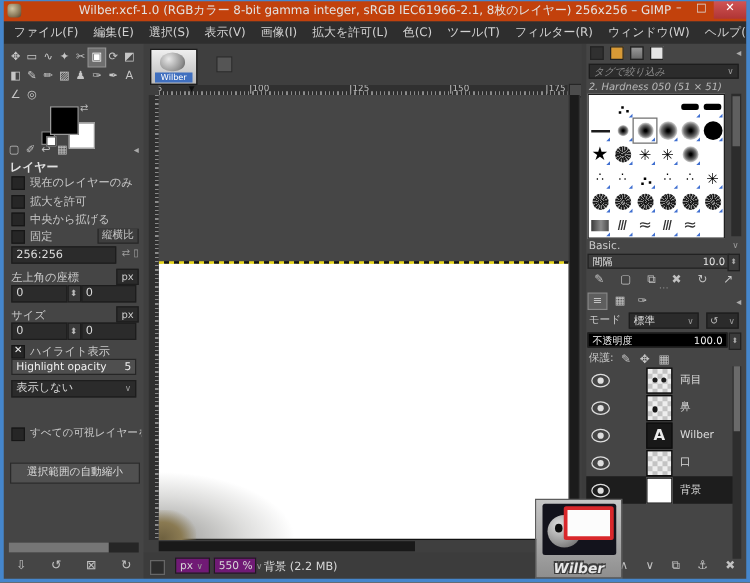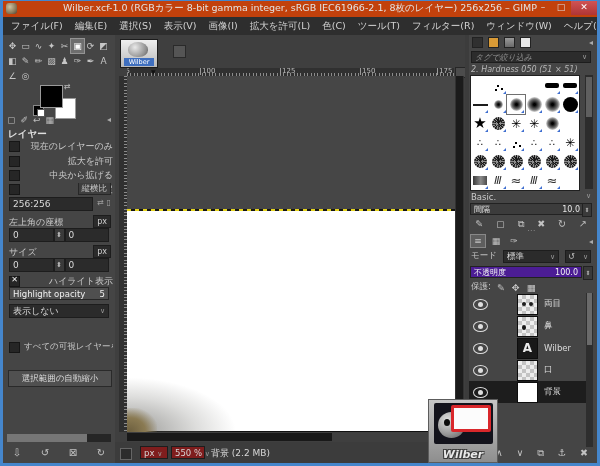--- a/index.html
+++ b/index.html
@@ -29,21 +29,21 @@
   .tool{width:13px;height:14px;margin:0 0 1px 0;text-align:center;line-height:14px;font-size:9px;color:#c6c6c6;}
   .tool.active{background:#6e6e6e;outline:1px solid #949494;color:#fff;}
   #fg-swatch{position:absolute;left:37px;top:50px;width:21px;height:21px;background:#000;border:1px solid #9a9a9a;z-index:2;}
   #bg-swatch{position:absolute;left:52px;top:63px;width:19px;height:19px;background:#fff;border:1px solid #9a9a9a;}
   #swatch-reset{position:absolute;left:30px;top:70px;width:9px;height:9px;background:#000;border:1px solid #888;}
   #swatch-reset::after{content:"";position:absolute;left:3px;top:3px;width:6px;height:6px;background:#fff;border:1px solid #555;}
   #swatch-swap{position:absolute;left:61px;top:47px;font-size:8px;color:#bbb;}
   #to-tabs{position:absolute;left:4px;top:80px;display:flex;gap:5px;font-size:9px;color:#bdbdbd;}
   #to-collapse{position:absolute;right:4px;top:80px;font-size:8px;color:#aaa;}
   #to-title{position:absolute;left:5px;top:93px;font-size:9.5px;font-weight:bold;color:#e0e0e0;}
-  .chk-row{position:absolute;left:6px;display:flex;align-items:center;gap:4px;width:104px;white-space:nowrap;overflow:hidden;justify-content:space-between;}
+  .chk-row{position:absolute;left:6px;display:flex;align-items:center;gap:4px;width:104px;white-space:nowrap;overflow:hidden;}
   .cb{width:9px;height:9px;background:#262626;border:1px solid #161616;flex:none;position:relative;}
   .cb.on::after{content:"✕";position:absolute;left:0;top:-2px;width:9px;text-align:center;font-size:8px;color:#efefef;}
   .chk-label{font-size:9px;color:#c9c9c9;}
   #row-fixed-dd{position:absolute;right:2px;top:-1px;background:#3e3e3e;border:1px solid #272727;font-size:8.5px;color:#c9c9c9;padding:0 3px;height:11px;line-height:11px;}
   .field{background:#2b2b2b;border:1px solid #1d1d1d;color:#dadada;font-size:9px;line-height:12px;padding:0 3px;box-sizing:border-box;}
   #aspect-field{position:absolute;left:6px;top:162px;width:84px;height:14px;}
   #aspect-icons{position:absolute;right:4px;top:163px;font-size:8px;color:#9f9f9f;}
   .opt-label{position:absolute;left:6px;font-size:9px;color:#c9c9c9;}
   .unit-badge{position:absolute;right:4px;background:#2b2b2b;border:1px solid #1d1d1d;font-size:8px;color:#cfcfcf;padding:0 3px;height:11px;line-height:11px;}
   .spin-pair{position:absolute;left:6px;width:100px;height:14px;display:flex;}
@@ -78,21 +78,21 @@
   #corner-shadow{position:absolute;left:0;bottom:0;width:110px;height:55px;
      background:radial-gradient(ellipse at 0% 100%,rgba(60,60,55,.55),rgba(120,120,115,.25) 45%,transparent 70%);}
   #corner-blob{position:absolute;left:0;bottom:0;width:30px;height:24px;
      background:radial-gradient(ellipse at 10% 95%,#6f6140,#8a7a52 40%,rgba(138,122,82,.4) 60%,transparent 75%);}
   #hscroll{position:absolute;left:12px;top:397px;width:328px;height:10px;background:#3f3f3f;}
   #hscroll-thumb{position:absolute;left:0;top:1px;width:205px;height:8px;background:#191919;}
   #vscroll{position:absolute;left:340px;top:41px;width:9px;height:356px;background:#323232;}
   #vscroll-thumb{position:absolute;left:1px;top:0;width:7px;height:352px;background:#1b1b1b;}
   #statusbar{position:absolute;left:0;top:407px;width:350px;height:21px;background:#3c3c3c;}
   #quickmask{position:absolute;left:5px;top:6px;width:10px;height:10px;background:#2c2c2c;border:1px solid #666;}
-  .sb-box{position:absolute;top:4px;height:13px;background:#7f1d1d;border:1px solid #1d1d1d;color:#d6d6d6;
+  .sb-box{position:absolute;top:4px;height:13px;background:#701a75;border:1px solid #1d1d1d;color:#d6d6d6;
      font-size:8.5px;line-height:12px;padding:0 3px;box-sizing:border-box;white-space:nowrap;}
   #sb-unit{left:25px;width:28px;}
   #sb-zoom{left:56px;width:34px;}
   #sb-msg{position:absolute;left:96px;top:5px;font-size:9px;color:#d8d8d8;white-space:nowrap;}
   .chev{color:#9a9a9a;font-size:7px;}
   
   #dock{position:absolute;left:465px;top:35px;width:132px;height:428px;background:#454545;}
   #dock-handle{position:absolute;left:0;top:0;width:4px;height:428px;background:#3c3c3c;}
   #brush-tabs{position:absolute;left:7px;top:2px;display:flex;gap:5px;}
   .btab{width:11px;height:11px;border:1px solid #222;box-sizing:border-box;}
@@ -136,21 +136,21 @@
   #brush-btns{position:absolute;left:4px;top:183px;width:124px;display:flex;justify-content:space-around;font-size:9.5px;color:#c2c2c2;}
   #pane-dots{position:absolute;left:0;top:193px;width:132px;text-align:center;font-size:8px;color:#8a8a8a;line-height:6px;}
   #layer-tabs{position:absolute;left:6px;top:200px;display:flex;gap:4px;font-size:9px;color:#c4c4c4;}
   .ltab{width:14px;height:12px;text-align:center;line-height:12px;}
   .ltab.active{background:#5e5e5e;outline:1px solid #888;}
   #mode-row{position:absolute;left:6px;top:215px;width:120px;height:13px;font-size:8.5px;color:#c9c9c9;}
   #mode-dd{position:absolute;left:32px;top:0;width:56px;height:13px;background:#2b2b2b;border:1px solid #1d1d1d;box-sizing:border-box;
      display:flex;justify-content:space-between;align-items:center;padding:0 3px;color:#dcdcdc;}
   #mode-dd2{position:absolute;right:0;top:0;width:26px;height:13px;background:#2b2b2b;border:1px solid #1d1d1d;box-sizing:border-box;
      display:flex;justify-content:space-between;align-items:center;padding:0 2px;color:#bbb;font-size:8px;}
-  #opacity-row{position:absolute;left:5px;top:231px;width:112px;height:12px;background:#4c1d95;border:1px solid #222;box-sizing:border-box;
+  #opacity-row{position:absolute;left:5px;top:231px;width:112px;height:12px;background:#000000;border:1px solid #222;box-sizing:border-box;
      display:flex;justify-content:space-between;align-items:center;padding:0 3px;font-size:8px;color:#f2f2f2;}
   #opacity-step{position:absolute;right:4px;top:231px;width:8px;height:12px;background:#3a3a3a;border:1px solid #222;color:#aaa;font-size:6px;text-align:center;line-height:11px;}
   #lock-row{position:absolute;left:6px;top:246px;display:flex;align-items:center;gap:6px;font-size:8.5px;color:#c9c9c9;}
   #lock-icons{display:flex;gap:7px;font-size:9.5px;color:#c2c2c2;}
   #layer-list{position:absolute;left:4px;top:258px;width:118px;height:154px;}
   .lrow{height:22px;display:flex;align-items:center;}
   .lrow.selected{background:#1d1d1d;}
   .lrow .eye{margin-left:4px;}
   .eye{width:13px;height:9px;border:1px solid #dedede;border-radius:50%;position:relative;flex:none;}
   .eye::after{content:"";position:absolute;left:50%;top:50%;width:5px;height:5px;margin:-2.5px 0 0 -2.5px;background:#dedede;border-radius:50%;}

